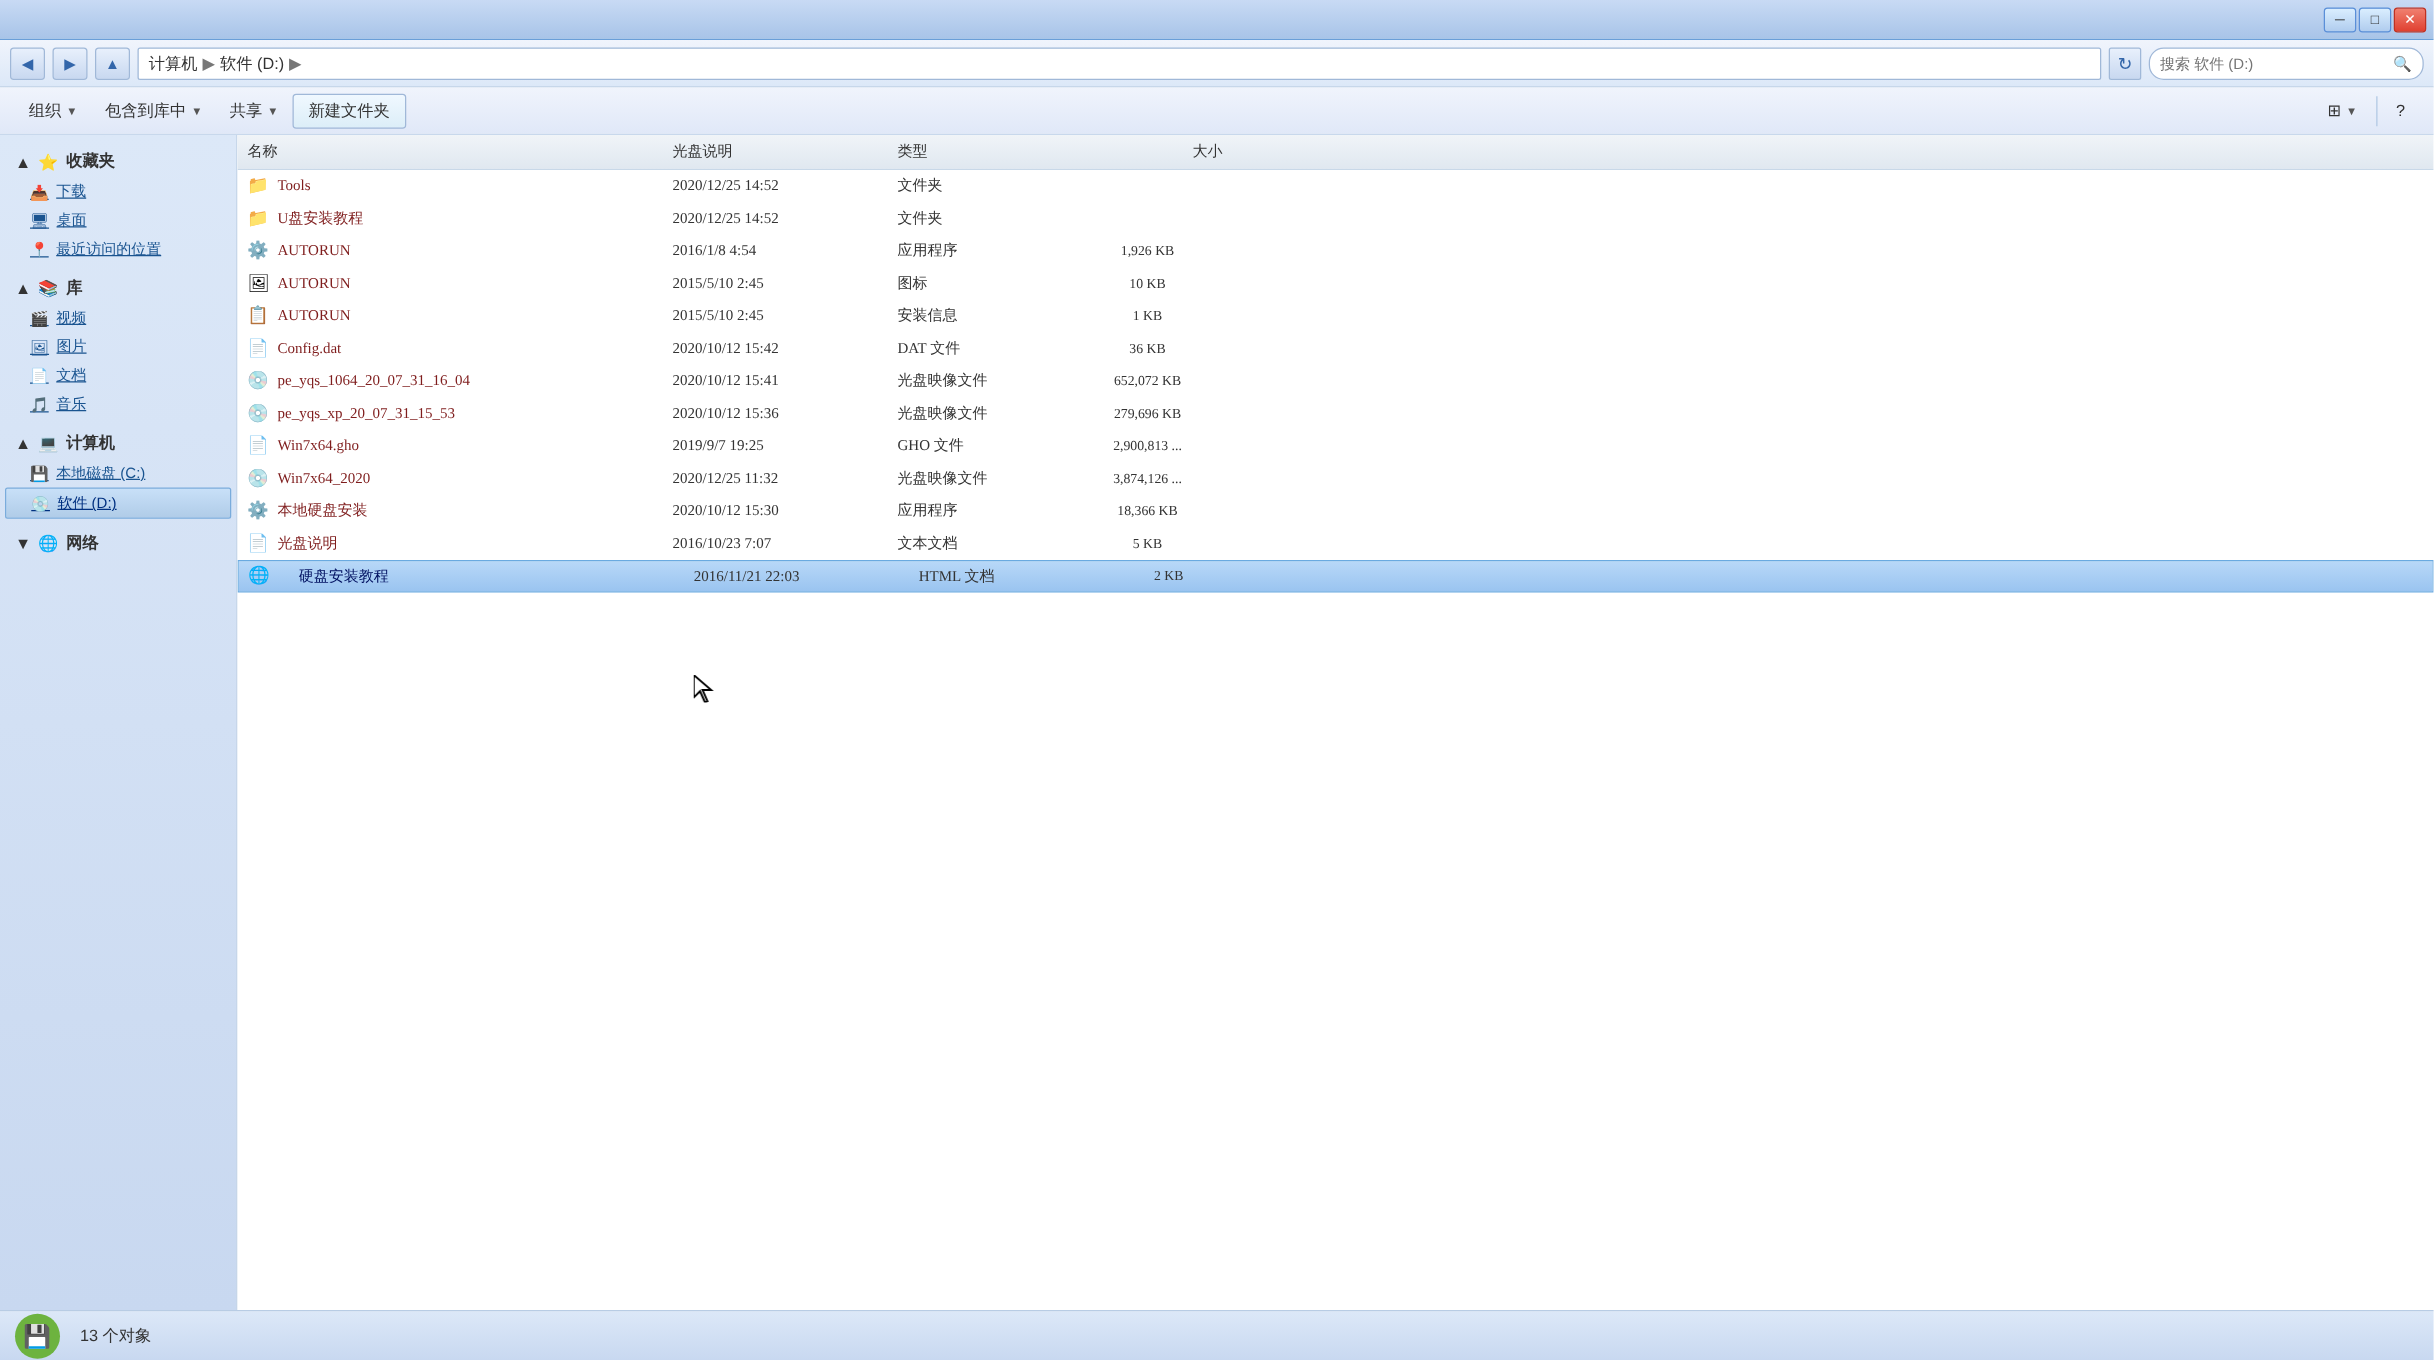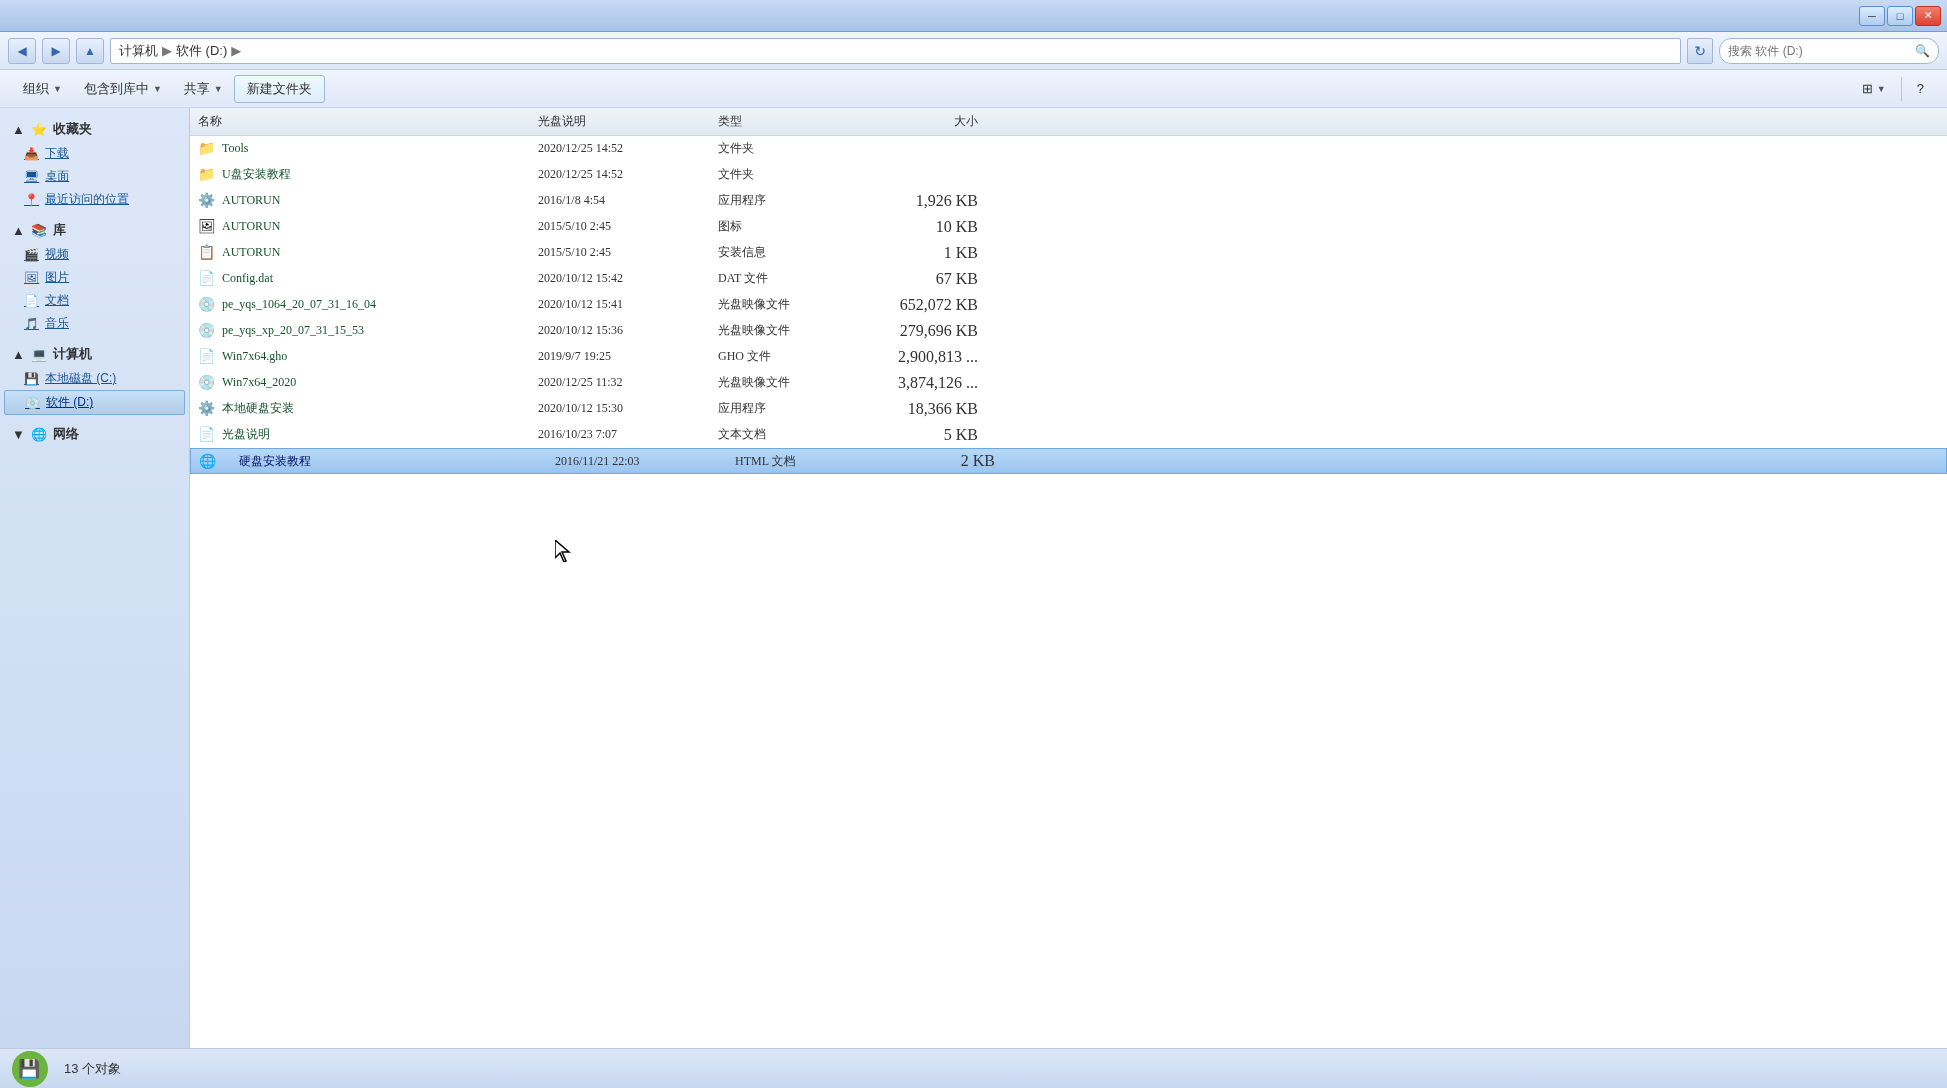--- a/index.html
+++ b/index.html
@@ -227,25 +227,25 @@
       height: 26px;
       padding: 0 8px;
       cursor: pointer;
       border-bottom: 1px solid transparent;
     }
     .file-row.selected {
       background: linear-gradient(to bottom, #b8d8f8, #9ac4f0);
       border: 1px solid #6aaae0;
     }
     .file-row .file-icon { width: 20px; font-size: 14px; margin-right: 4px; }
-    .file-name { width: 316px; font-size: 12px; color: #14532d; overflow: hidden; text-overflow: ellipsis; white-space: nowrap; }
+    .file-name { width: 316px; font-size: 12px; color: #7f1d1d; overflow: hidden; text-overflow: ellipsis; white-space: nowrap; }
     .file-row.selected .file-name { color: #001060; margin-left: 16px; }
     .file-date { width: 180px; font-size: 12px; color: #333; }
     .file-type { width: 140px; font-size: 12px; color: #333; }
-    .file-size { width: 120px; font-size: 16px; color: #333; text-align: right; }
+    .file-size { width: 120px; font-size: 11px; color: #333; text-align: center; }
 
     
     .status-bar {
       height: 40px;
       background: linear-gradient(to bottom, #dce8f8, #c8d8f0);
       border-top: 1px solid #b8cce4;
       display: flex;
       align-items: center;
       padding: 0 12px;
       gap: 16px;
@@ -423,21 +423,21 @@
           <span class="file-name">AUTORUN</span>
           <span class="file-date">2015/5/10 2:45</span>
           <span class="file-type">安装信息</span>
           <span class="file-size">1 KB</span>
         </div>
         <div class="file-row">
           <span class="file-icon">📄</span>
           <span class="file-name">Config.dat</span>
           <span class="file-date">2020/10/12 15:42</span>
           <span class="file-type">DAT 文件</span>
-          <span class="file-size">67 KB</span>
+          <span class="file-size">36 KB</span>
         </div>
         <div class="file-row">
           <span class="file-icon">💿</span>
           <span class="file-name">pe_yqs_1064_20_07_31_16_04</span>
           <span class="file-date">2020/10/12 15:41</span>
           <span class="file-type">光盘映像文件</span>
           <span class="file-size">652,072 KB</span>
         </div>
         <div class="file-row">
           <span class="file-icon">💿</span>

